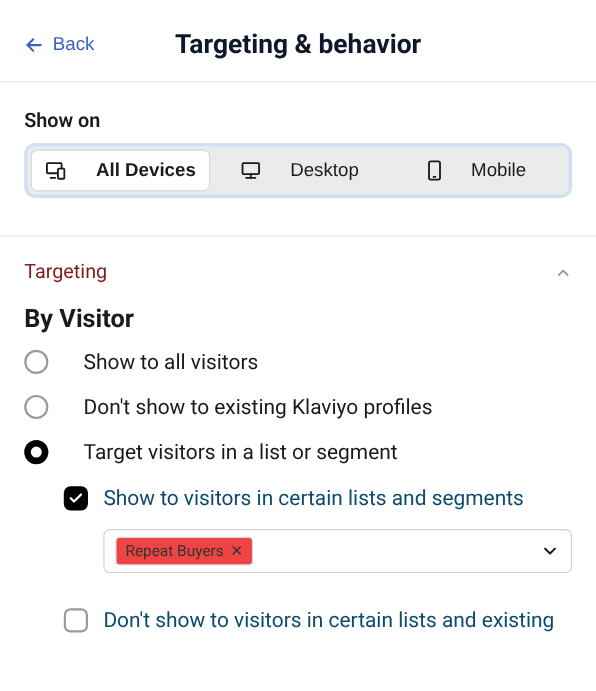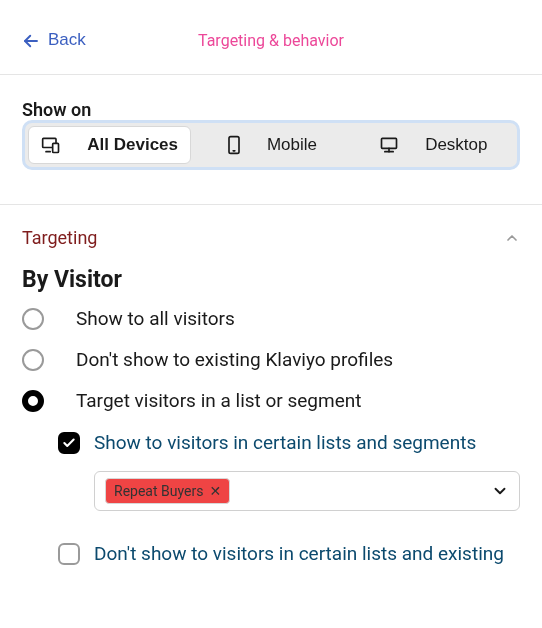--- a/index.html
+++ b/index.html
@@ -28,30 +28,31 @@
       background: none;
       border: none;
     }
     .back-arrow {
       display: inline-flex;
     }
     .page-title {
       position: absolute;
       left: 50%;
       transform: translateX(-50%);
-      font-size: 16px;
-      font-weight: 400;
-      color: #ec4899;
+      font-size: 24px;
+      font-weight: 700;
+      color: #0f172a;
     }
     .content {
       padding: 24px 22px 0 22px;
     }
     .show-on-label {
       font-size: 18px;
       font-weight: 600;
+      margin-bottom: 10px;
     }
     .device-toggle {
       display: flex;
       background: #ebebeb;
       border: 3px solid #cfe0f5;
       border-radius: 10px;
       padding: 3px;
       gap: 0;
     }
     .device-option {
@@ -202,36 +203,36 @@
         <svg width="20" height="20" viewBox="0 0 24 24" fill="none" stroke="#1a1a1a" stroke-width="2" stroke-linecap="round" stroke-linejoin="round">
             <rect x="2" y="4" width="16" height="11" rx="1"></rect>
             <rect x="14" y="10" width="7" height="11" rx="1" fill="#fff"></rect>
             <line x1="6" y1="20" x2="11" y2="20"></line>
           </svg>
       </span>
       <span>All Devices</span>
     </button>
     <button class="device-option">
       <span class="device-icon">
-        <svg width="14" height="20" viewBox="0 0 16 24" fill="none" stroke="#1a1a1a" stroke-width="2" stroke-linecap="round" stroke-linejoin="round">
-            <rect x="2" y="2" width="12" height="20" rx="2"></rect>
-            <line x1="7" y1="19" x2="9" y2="19"></line>
-          </svg>
-      </span>
-      <span>Mobile</span>
-    </button>
-    <button class="device-option">
-      <span class="device-icon">
         <svg width="20" height="20" viewBox="0 0 24 24" fill="none" stroke="#1a1a1a" stroke-width="2" stroke-linecap="round" stroke-linejoin="round">
             <rect x="3" y="4" width="18" height="12" rx="1"></rect>
             <line x1="7" y1="20" x2="17" y2="20"></line>
             <line x1="12" y1="16" x2="12" y2="20"></line>
           </svg>
       </span>
       <span>Desktop</span>
+    </button>
+    <button class="device-option">
+      <span class="device-icon">
+        <svg width="14" height="20" viewBox="0 0 16 24" fill="none" stroke="#1a1a1a" stroke-width="2" stroke-linecap="round" stroke-linejoin="round">
+            <rect x="2" y="2" width="12" height="20" rx="2"></rect>
+            <line x1="7" y1="19" x2="9" y2="19"></line>
+          </svg>
+      </span>
+      <span>Mobile</span>
     </button>
   </div>
 
   <div class="divider"></div>
 
   <div class="section-header">
     <span class="section-title">Targeting</span>
     <span class="chevron">
       <svg width="16" height="16" viewBox="0 0 24 24" fill="none" stroke="#9a9a9a" stroke-width="2.5" stroke-linecap="round" stroke-linejoin="round">
           <polyline points="18 15 12 9 6 15"></polyline>

